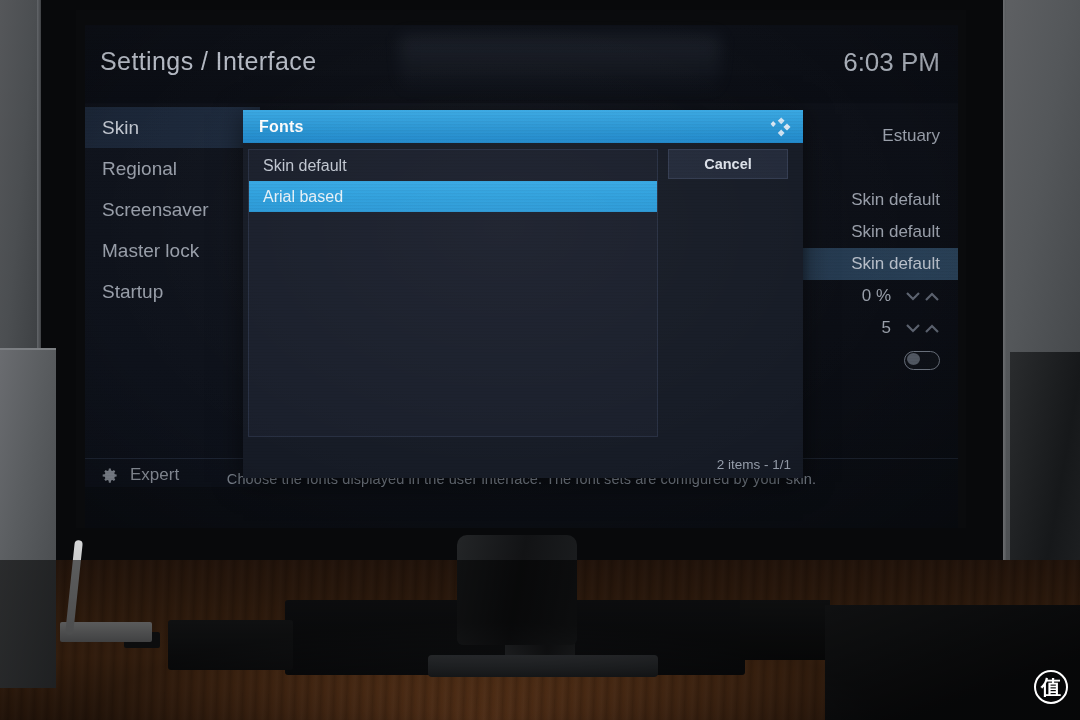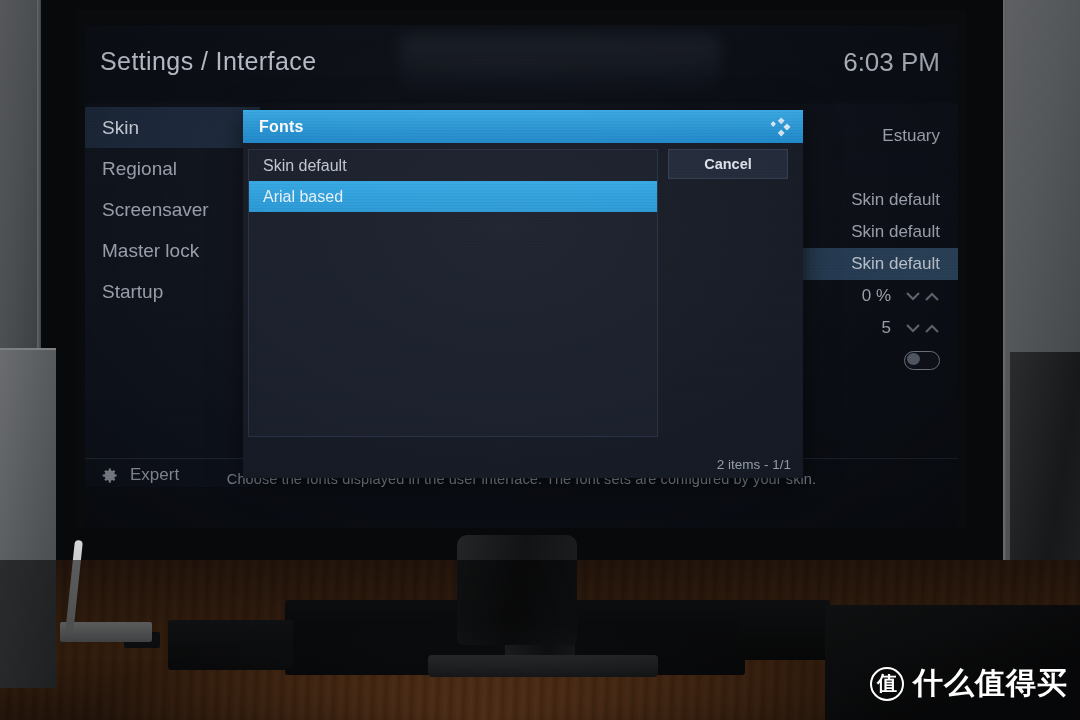--- a/index.html
+++ b/index.html
@@ -471,16 +471,15 @@
   <div class="device-usb"></div>
   <div class="pad-white"></div>
   <div class="cable"></div>
   <div class="device-right"></div>
   <div class="console-right"></div>
   <div class="box-left"></div>
   <div class="desk-shadow"></div>
 
   <div class="watermark">
     <span class="wm-badge">值</span>
-    <span class="wm-text">什么值得买</span>
   </div>
 
 </div>
 
 </body></html>

